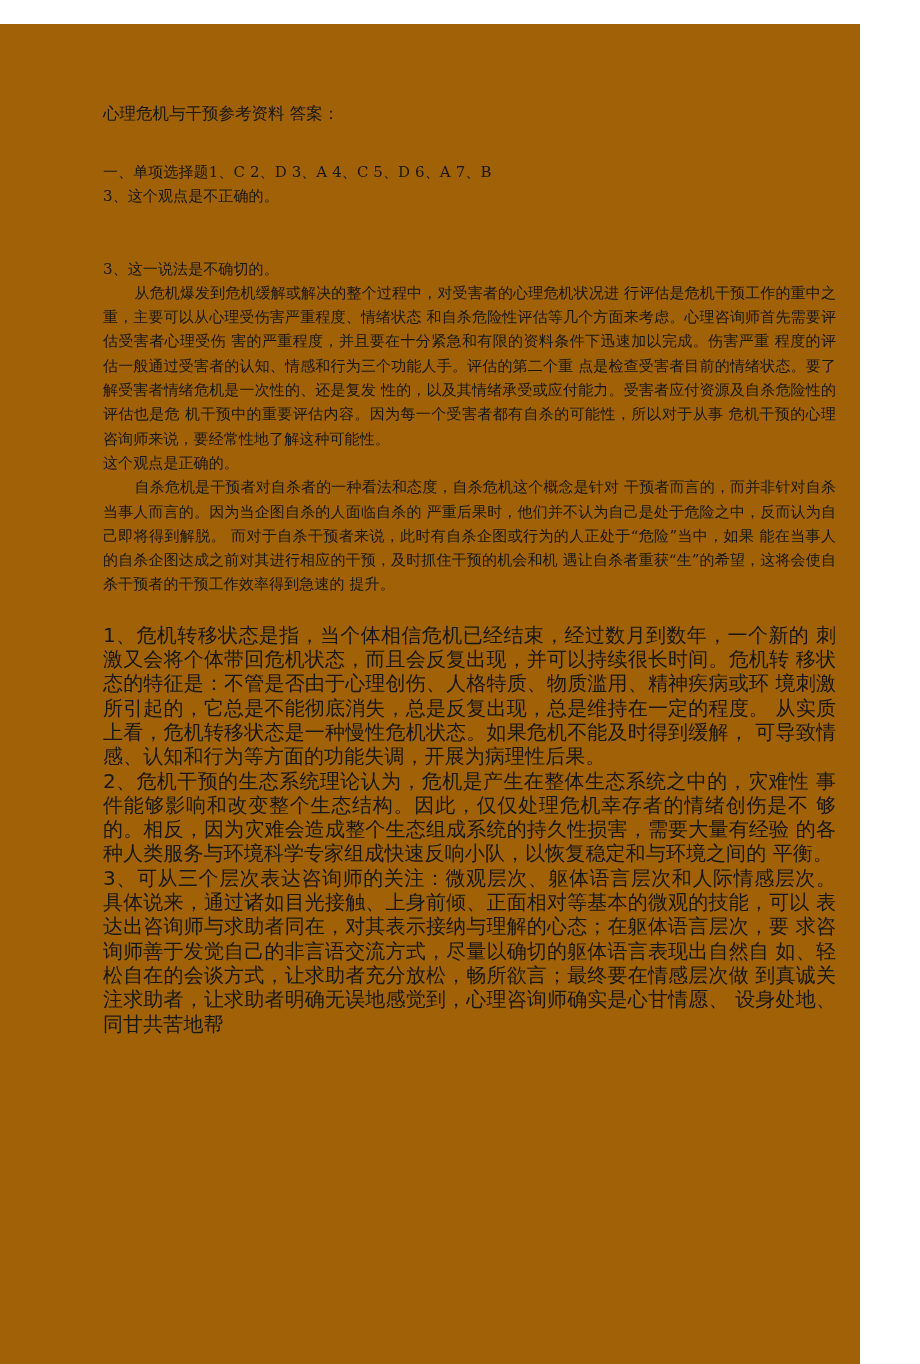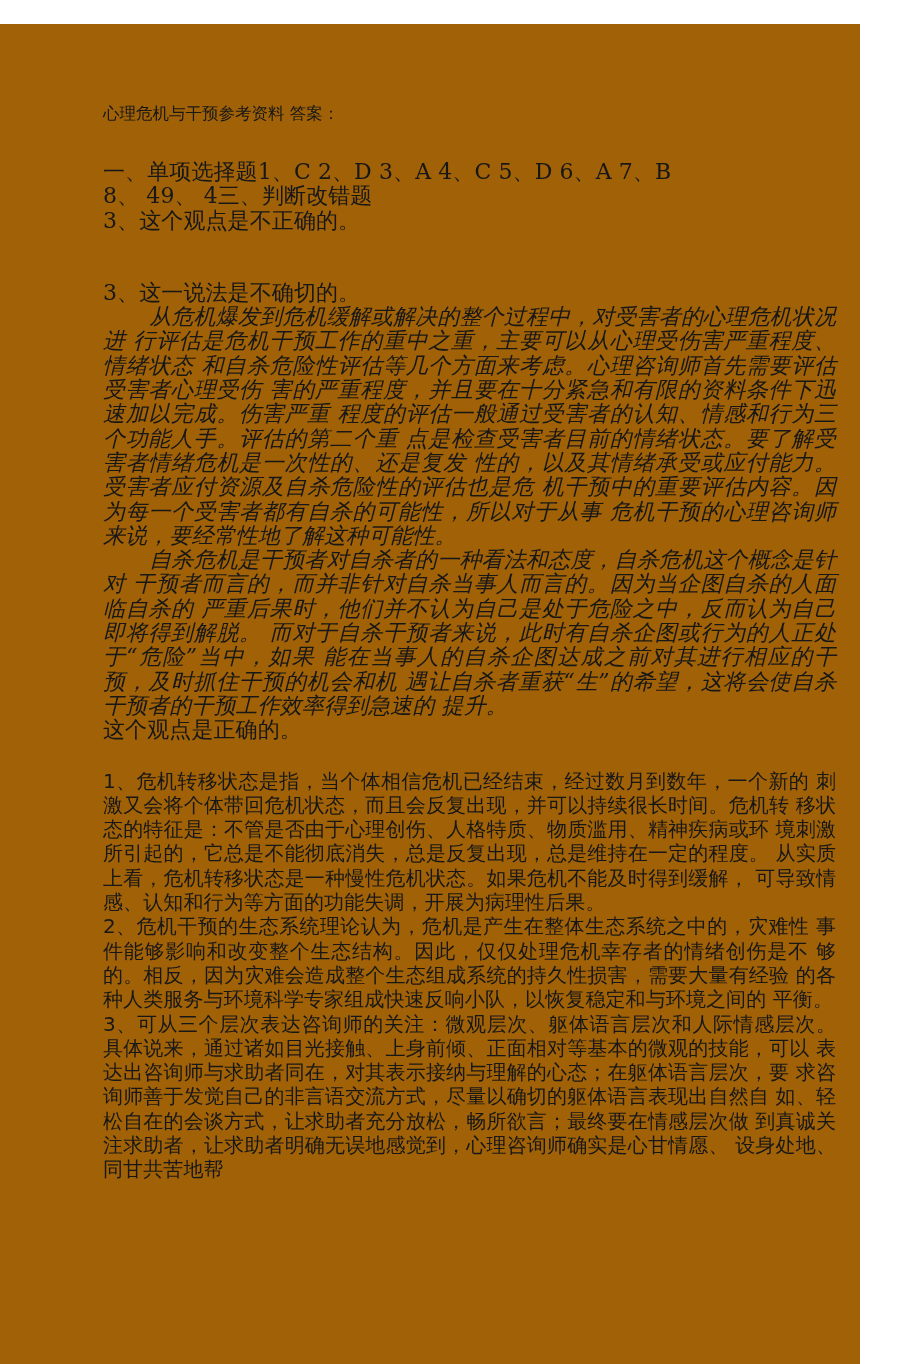--- a/index.html
+++ b/index.html
@@ -22,30 +22,30 @@
     box-sizing: border-box;
     padding: 78px 84px 0 103px;
     margin-top: 24px;
   }
   .doc-body {
     width: 733px;
   }
   
   .p {
     margin: 0;
-    font-size: 22px;
+    font-size: 15px;
     line-height: 24.3px;
     text-align: justify;
     text-justify: inter-character;
     letter-spacing: 0.1px;
     word-break: break-all;
   }
   .serif  { font-family: "DejaVu Serif", "Liberation Serif", serif; }
   .sans   { font-family: "DejaVu Sans", "Liberation Sans", sans-serif; font-size: 20px; }
-  .indent { text-indent: 2.1em; font-style: italic; }
+  .indent { text-indent: 2.1em; }
   .nowrapline {
     white-space: nowrap;
     overflow: hidden;
     text-align: left;
   }
   .title {
     margin: 0;
     font-size: 16.5px;
     line-height: 24px;
     font-weight: normal;
@@ -61,33 +61,32 @@
 <div class="page">
   <div class="doc-body">
 
     <p class="title serif">心理危机与干预参考资料  答案：</p>
 
     <div class="gap-title"></div>
 
     <p class="p serif nowrapline">一、单项选择题1、C 2、D 3、A 4、C 5、D 6、A 7、B</p>
 
 
-    <p class="p serif nowrapline">8、  49、  4三、判断改错题</p>
 
     <p class="p serif">3、这个观点是不正确的。</p>
 
     <div class="gap-blank"></div>
 
     <p class="p serif">3、这一说法是不确切的。</p>
 
     <p class="p serif indent">从危机爆发到危机缓解或解决的整个过程中，对受害者的心理危机状况进  行评估是危机干预工作的重中之重，主要可以从心理受伤害严重程度、情绪状态  和自杀危险性评估等几个方面来考虑。心理咨询师首先需要评估受害者心理受伤  害的严重程度，并且要在十分紧急和有限的资料条件下迅速加以完成。伤害严重  程度的评估一般通过受害者的认知、情感和行为三个功能人手。评估的第二个重  点是检查受害者目前的情绪状态。要了解受害者情绪危机是一次性的、还是复发  性的，以及其情绪承受或应付能力。受害者应付资源及自杀危险性的评估也是危  机干预中的重要评估内容。因为每一个受害者都有自杀的可能性，所以对于从事  危机干预的心理咨询师来说，要经常性地了解这种可能性。</p>
 
+    <p class="p serif">这个观点是正确的。</p>
+
     <p class="p serif indent">自杀危机是干预者对自杀者的一种看法和态度，自杀危机这个概念是针对  干预者而言的，而并非针对自杀当事人而言的。因为当企图自杀的人面临自杀的  严重后果时，他们并不认为自己是处于危险之中，反而认为自己即将得到解脱。  而对于自杀干预者来说，此时有自杀企图或行为的人正处于“危险”当中，如果  能在当事人的自杀企图达成之前对其进行相应的干预，及时抓住干预的机会和机  遇让自杀者重获“生”的希望，这将会使自杀干预者的干预工作效率得到急速的  提升。</p>
-
-    <p class="p serif">这个观点是正确的。</p>
 
     <div class="gap-section"></div>
 
 
     <p class="p sans">1、危机转移状态是指，当个体相信危机已经结束，经过数月到数年，一个新的 刺激又会将个体带回危机状态，而且会反复出现，并可以持续很长时间。危机转  移状态的特征是：不管是否由于心理创伤、人格特质、物质滥用、精神疾病或环  境刺激所引起的，它总是不能彻底消失，总是反复出现，总是维持在一定的程度。  从实质上看，危机转移状态是一种慢性危机状态。如果危机不能及时得到缓解，  可导致情感、认知和行为等方面的功能失调，开展为病理性后果。</p>
 
     <p class="p sans">2、危机干预的生态系统理论认为，危机是产生在整体生态系统之中的，灾难性    事件能够影响和改变整个生态结构。因此，仅仅处理危机幸存者的情绪创伤是不  够的。相反，因为灾难会造成整个生态组成系统的持久性损害，需要大量有经验  的各种人类服务与环境科学专家组成快速反响小队，以恢复稳定和与环境之间的  平衡。</p>
 
     <p class="p sans">3、可从三个层次表达咨询师的关注：微观层次、躯体语言层次和人际情感层次。  具体说来，通过诸如目光接触、上身前倾、正面相对等基本的微观的技能，可以  表达出咨询师与求助者同在，对其表示接纳与理解的心态；在躯体语言层次，要  求咨询师善于发觉自己的非言语交流方式，尽量以确切的躯体语言表现出自然自  如、轻松自在的会谈方式，让求助者充分放松，畅所欲言；最终要在情感层次做  到真诚关注求助者，让求助者明确无误地感觉到，心理咨询师确实是心甘情愿、  设身处地、同甘共苦地帮</p>
 

